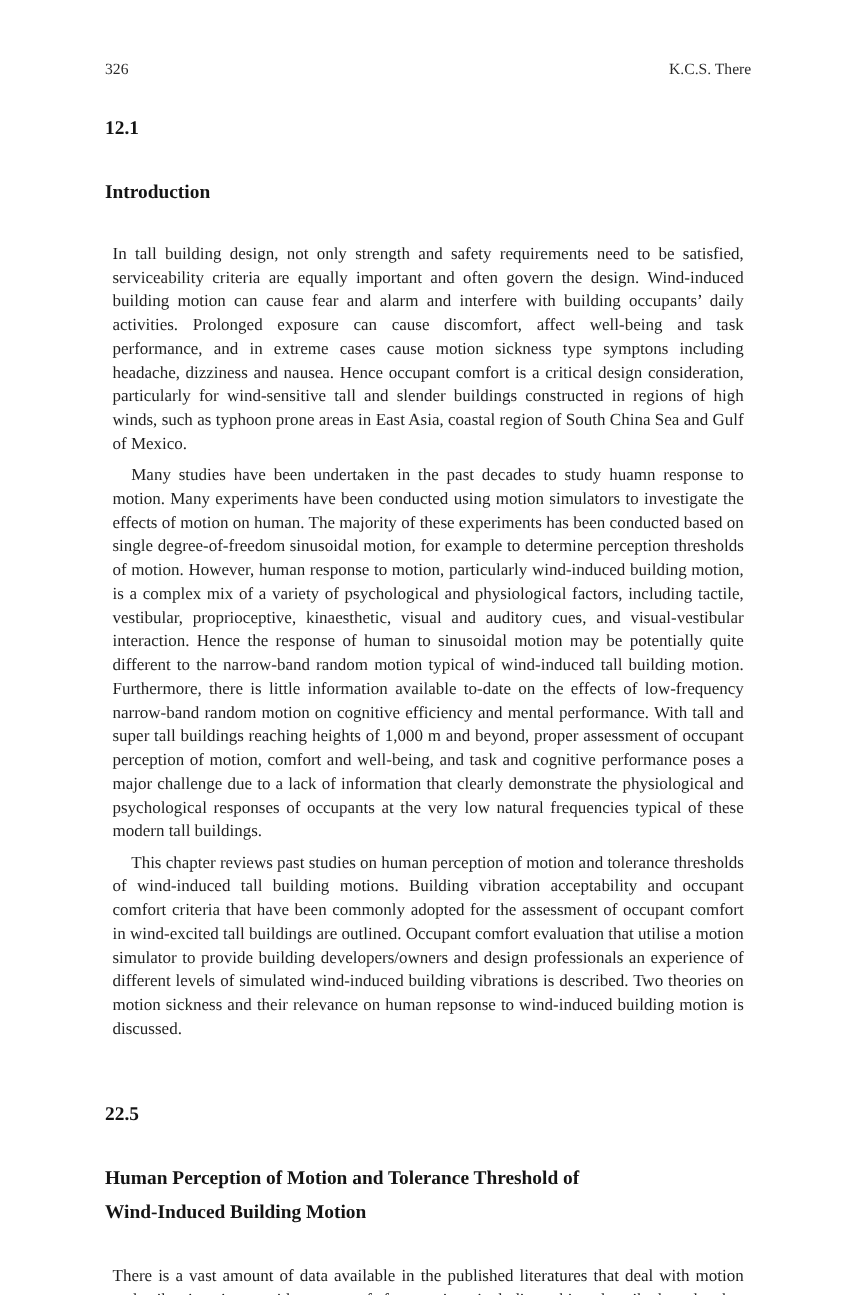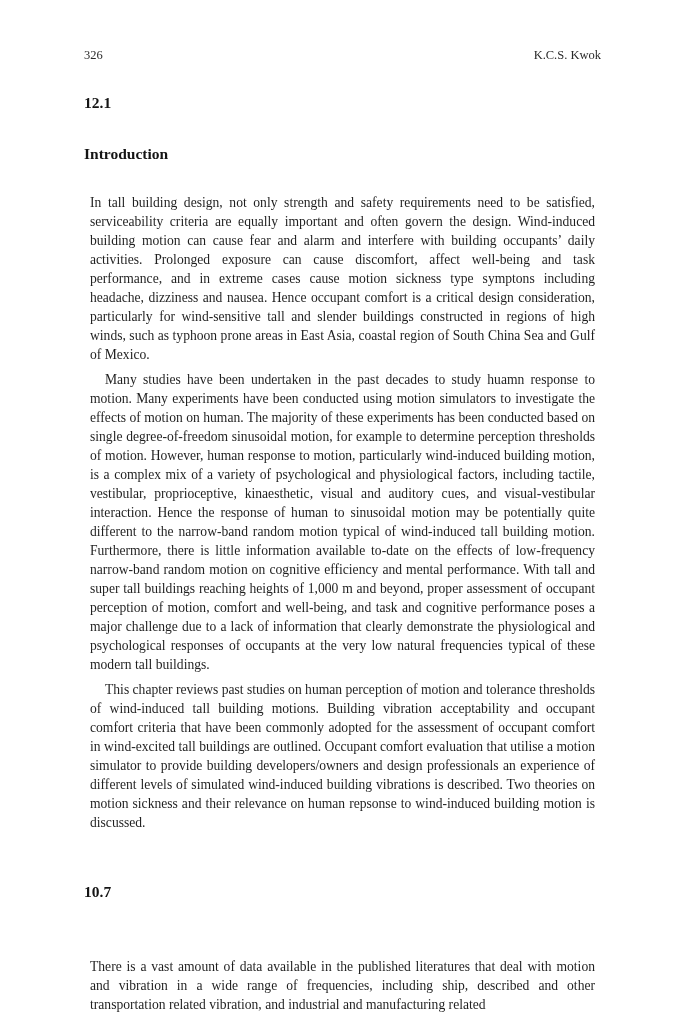--- a/index.html
+++ b/index.html
@@ -69,35 +69,36 @@
     text-indent: 15px;
   }
 </style>
 </head>
 <body>
 
 <div class="page">
 
   <div class="running-header">
     <span>326</span>
-    <span>K.C.S. Kwok</span>
+    <span>K.C.S. There</span>
   </div>
 
   <h2 class="section-heading heading-12-1">
     <span class="sec-num">12.1</span>
     <span class="sec-title">Introduction</span>
   </h2>
 
   <div class="body-block-1">
     <p class="body-par">In tall building design, not only strength and safety requirements need to be satisfied, serviceability criteria are equally important and often govern the design. Wind-induced building motion can cause fear and alarm and interfere with building occupants’ daily activities. Prolonged exposure can cause discomfort, affect well-being and task performance, and in extreme cases cause motion sickness type symptons including headache, dizziness and nausea. Hence occupant comfort is a critical design consideration, particularly for wind-sensitive tall and slender buildings constructed in regions of high winds, such as typhoon prone areas in East Asia, coastal region of South China Sea and Gulf of Mexico.</p>
     <p class="body-par indent">Many studies have been undertaken in the past decades to study huamn response to motion. Many experiments have been conducted using motion simulators to investigate the effects of motion on human. The majority of these experiments has been conducted based on single degree-of-freedom sinusoidal motion, for example to determine perception thresholds of motion. However, human response to motion, particularly wind-induced building motion, is a complex mix of a variety of psychological and physiological factors, including tactile, vestibular, proprioceptive, kinaesthetic, visual and auditory cues, and visual-vestibular interaction. Hence the response of human to sinusoidal motion may be potentially quite different to the narrow-band random motion typical of wind-induced tall building motion. Furthermore, there is little information available to-date on the effects of low-frequency narrow-band random motion on cognitive efficiency and mental performance. With tall and super tall buildings reaching heights of 1,000 m and beyond, proper assessment of occupant perception of motion, comfort and well-being, and task and cognitive performance poses a major challenge due to a lack of information that clearly demonstrate the physiological and psychological responses of occupants at the very low natural frequencies typical of these modern tall buildings.</p>
     <p class="body-par indent">This chapter reviews past studies on human perception of motion and tolerance thresholds of wind-induced tall building motions. Building vibration acceptability and occupant comfort criteria that have been commonly adopted for the assessment of occupant comfort in wind-excited tall buildings are outlined. Occupant comfort evaluation that utilise a motion simulator to provide building developers/owners and design professionals an experience of different levels of simulated wind-induced building vibrations is described. Two theories on motion sickness and their relevance on human repsonse to wind-induced building motion is discussed.</p>
   </div>
 
   <h2 class="section-heading heading-12-2">
-    <span class="sec-num">10.7</span>
+    <span class="sec-num">22.5</span>
+    <span class="sec-title">Human Perception of Motion and Tolerance Threshold of Wind-Induced Building Motion</span>
   </h2>
 
   <div class="body-block-2">
     <p class="body-par">There is a vast amount of data available in the published literatures that deal with motion and vibration in a wide range of frequencies, including ship, described and other transportation related vibration, and industrial and manufacturing related</p>
   </div>
 
 </div>
 
 </body></html>

